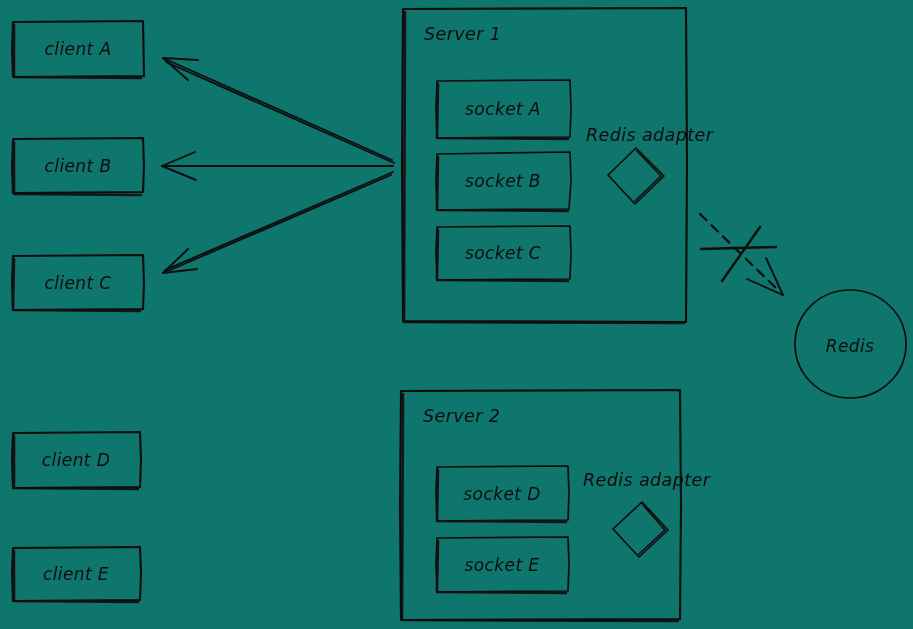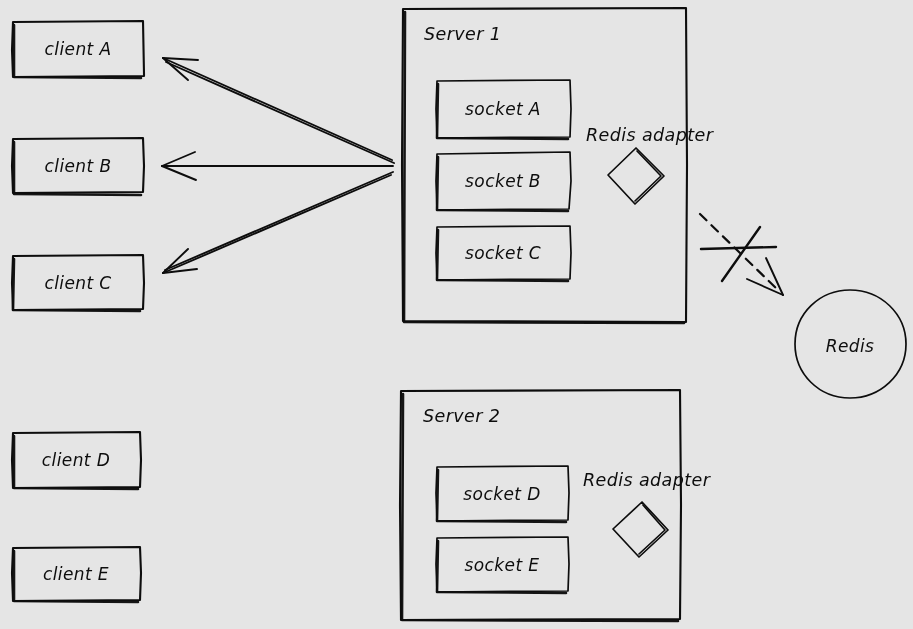--- a/index.html
+++ b/index.html
@@ -7,21 +7,21 @@
     padding: 0;
     background: #ffffff;
   }
   body {
     font-family: "DejaVu Sans", sans-serif;
   }
   #canvas {
     position: relative;
     width: 913px;
     height: 629px;
-    background: #e5e5e5;
+    background: #0f766e;
     overflow: hidden;
   }
   svg.diagram {
     position: absolute;
     left: 0;
     top: 0;
     width: 913px;
     height: 629px;
   }
   .hand-text {

